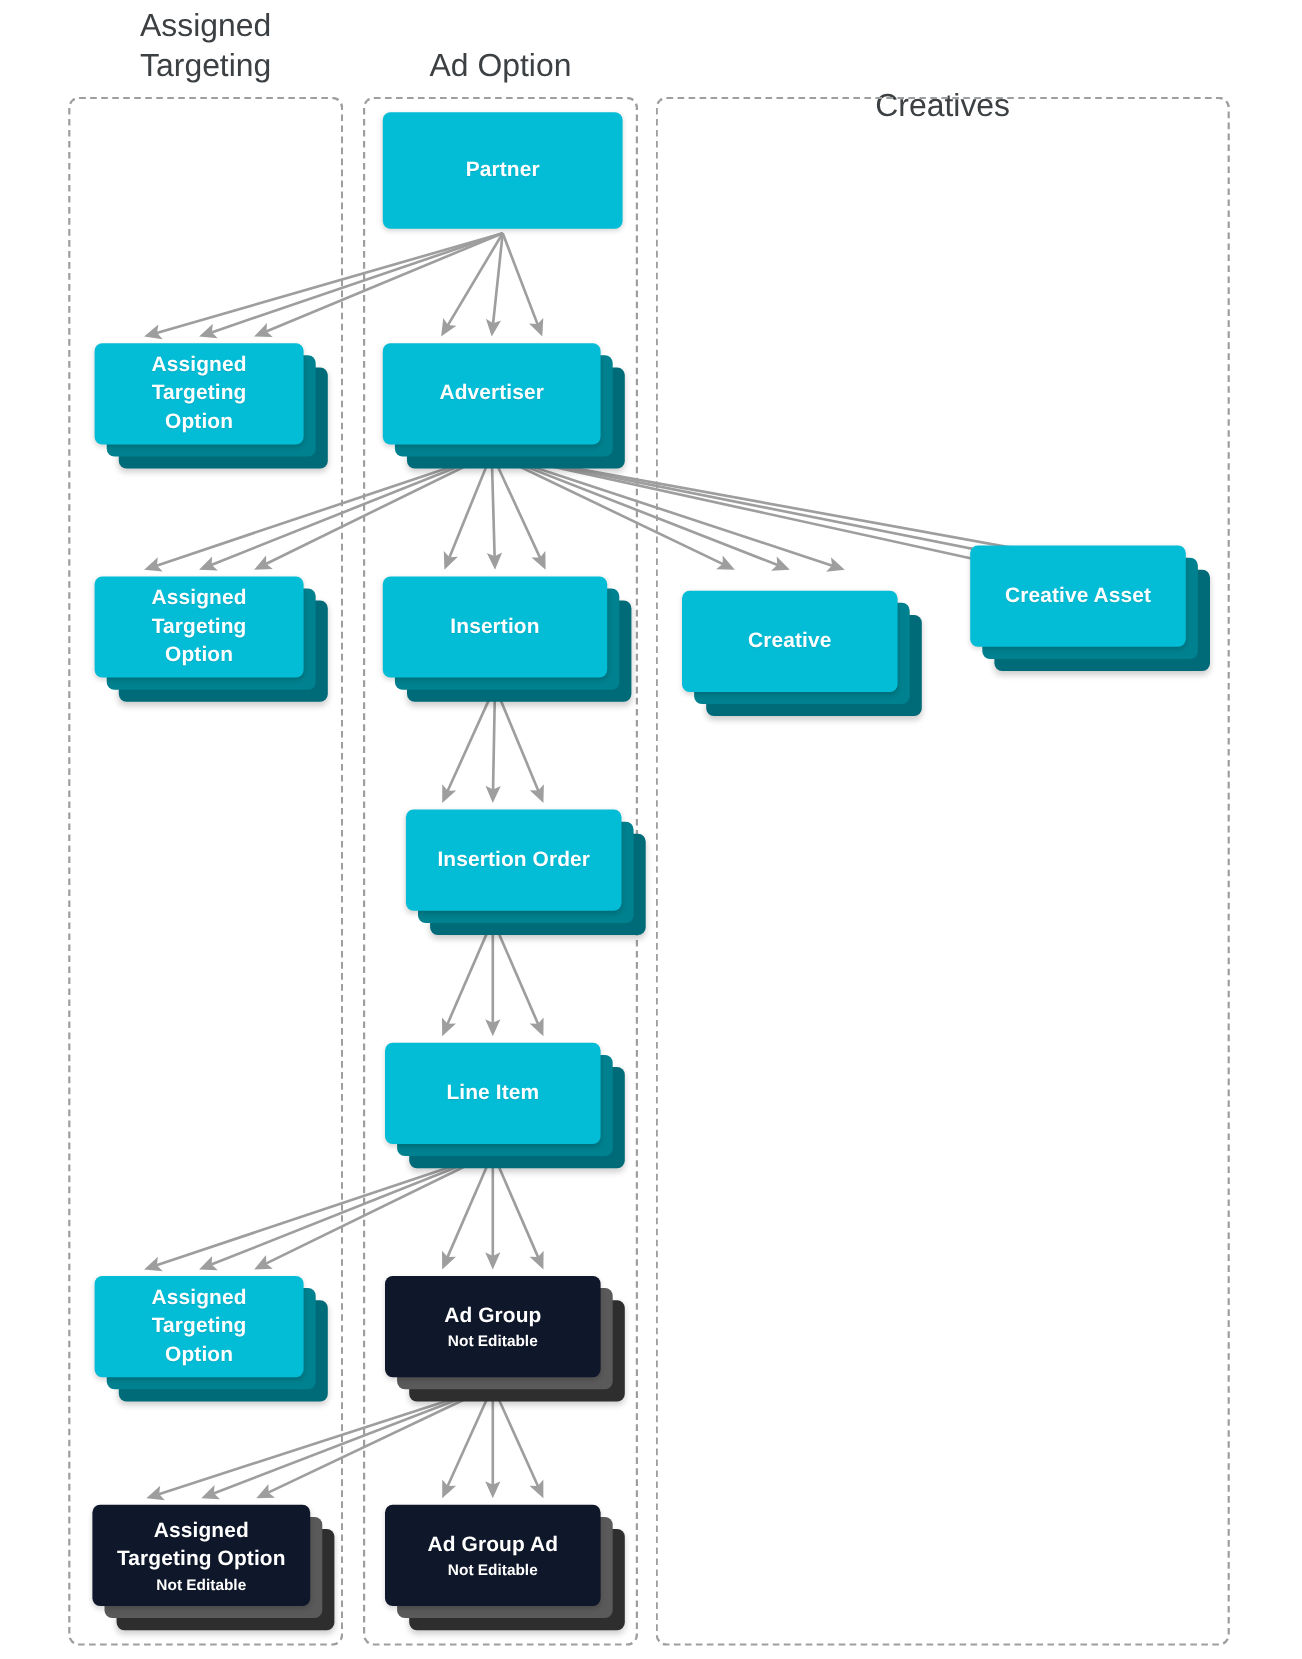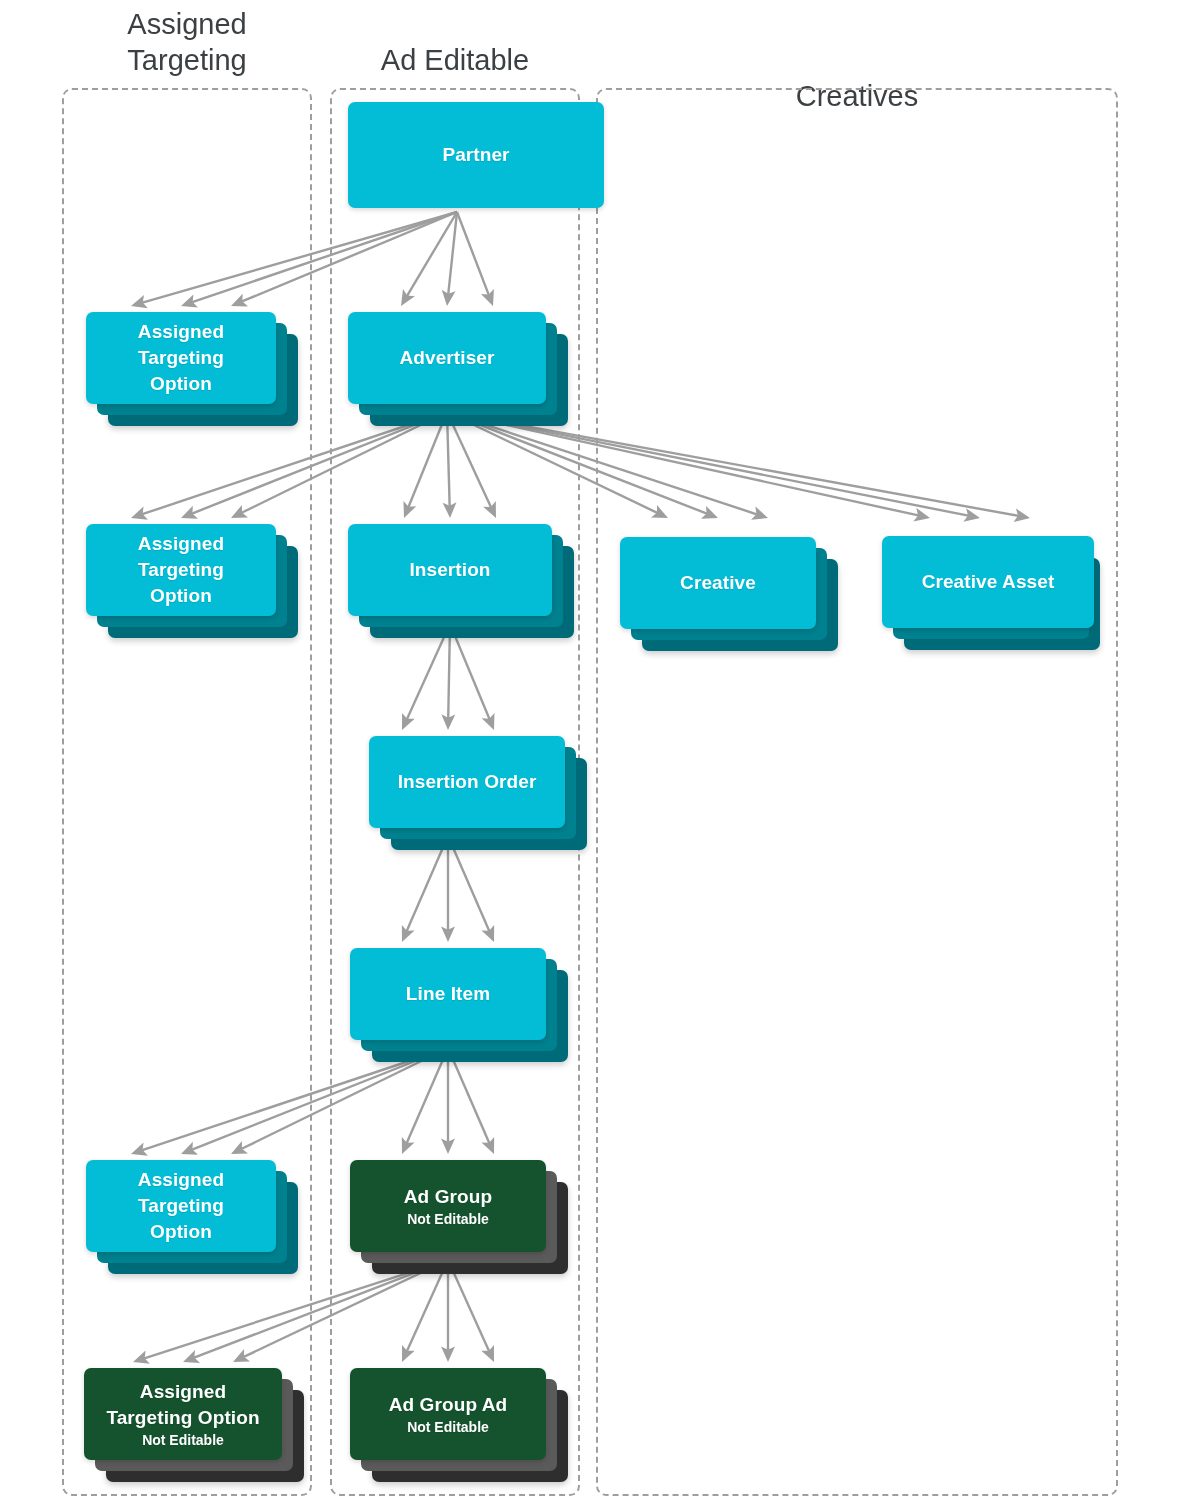--- a/index.html
+++ b/index.html
@@ -67,21 +67,21 @@
   .stack-l2, .stack-l1 {
     position: absolute;
     border-radius: 7px;
     box-sizing: border-box;
   }
   
   .cyan .card   { background: #03bdd6; }
   .cyan .stack-l1 { background: #00818f; }
   .cyan .stack-l2 { background: #006b78; }
   
-  .gray .card   { background: #14532d; }
+  .gray .card   { background: #0f172a; }
   .gray .stack-l1 { background: #5a5a5a; }
   .gray .stack-l2 { background: #2e2e2e; }
 
   .node-title {
     color: #ffffff;
     font-weight: bold;
     font-size: 19px;
     line-height: 26px;
     text-align: center;
     letter-spacing: 0.1px;
@@ -175,27 +175,27 @@
       <line x1="448.00" y1="1260.00" x2="448.00" y2="1350.10" stroke="#9e9e9e" stroke-width="2.4" stroke-linecap="butt"></line>
       <polygon points="448.00,1362.00 441.07,1346.48 448.00,1349.76 454.93,1346.48" fill="#9e9e9e"></polygon>
       <line x1="448.00" y1="1260.00" x2="489.11" y2="1351.15" stroke="#9e9e9e" stroke-width="2.4" stroke-linecap="butt"></line>
       <polygon points="494.00,1362.00 481.30,1350.70 488.97,1350.84 493.94,1345.00" fill="#9e9e9e"></polygon>
     </svg>
 
   <div id="columns-layer">
       <div class="col-header" style="left: 62px; top: 6px; width: 250px; white-space: pre-line;">Assigned
 Targeting</div>
       <div class="col-box" style="left: 62px; top: 88px; width: 250px; height: 1408px;"></div>
-      <div class="col-header" style="left: 330px; top: 42px; width: 250px; white-space: pre-line;">Ad Editable</div>
+      <div class="col-header" style="left: 330px; top: 42px; width: 250px; white-space: pre-line;">Ad Option</div>
       <div class="col-box" style="left: 330px; top: 88px; width: 250px; height: 1408px;"></div>
       <div class="col-header" style="left: 596px; top: 42px; width: 522px; white-space: pre-line; margin-top: 36px;">Creatives</div>
       <div class="col-box" style="left: 596px; top: 88px; width: 522px; height: 1408px;"></div>
     </div>
   <div id="nodes-layer">
-      <div class="node cyan" style="left: 348px; top: 102px; width: 256px; height: 106px;">
+      <div class="node cyan" style="left: 348px; top: 102px; width: 218px; height: 106px;">
         <div class="card">
           <div class="node-title">Partner</div>
         </div>
       </div>
       <div class="node cyan" style="left: 86px; top: 312px; width: 190px; height: 92px;">
         <div class="stack-l2" style="left: 22px; top: 22px; width: 190px; height: 92px; box-shadow: rgba(0, 0, 0, 0.2) 0px 3px 6px;"></div>
         <div class="stack-l1" style="left: 11px; top: 11px; width: 190px; height: 92px;"></div>
         <div class="card">
           <div class="node-title">Assigned
 Targeting
@@ -225,21 +225,21 @@
           <div class="node-title">Insertion</div>
         </div>
       </div>
       <div class="node cyan" style="left: 620px; top: 524px; width: 196px; height: 92px; margin-top: 13px;">
         <div class="stack-l2" style="left: 22px; top: 22px; width: 196px; height: 92px; box-shadow: rgba(0, 0, 0, 0.2) 0px 3px 6px;"></div>
         <div class="stack-l1" style="left: 11px; top: 11px; width: 196px; height: 92px;"></div>
         <div class="card">
           <div class="node-title">Creative</div>
         </div>
       </div>
-      <div class="node cyan" style="left: 882px; top: 536px; width: 212px; height: 92px;">
+      <div class="node cyan" style="left: 882px; top: 496px; width: 196px; height: 92px;">
         <div class="stack-l2" style="left: 22px; top: 22px; width: 196px; height: 92px; box-shadow: rgba(0, 0, 0, 0.2) 0px 3px 6px;"></div>
         <div class="stack-l1" style="left: 11px; top: 11px; width: 196px; height: 92px;"></div>
         <div class="card">
           <div class="node-title">Creative Asset</div>
         </div>
       </div>
       <div class="node cyan" style="left: 350px; top: 736px; width: 196px; height: 92px; margin-left: 19px;">
         <div class="stack-l2" style="left: 22px; top: 22px; width: 196px; height: 92px; box-shadow: rgba(0, 0, 0, 0.2) 0px 3px 6px;"></div>
         <div class="stack-l1" style="left: 11px; top: 11px; width: 196px; height: 92px;"></div>
         <div class="card">

